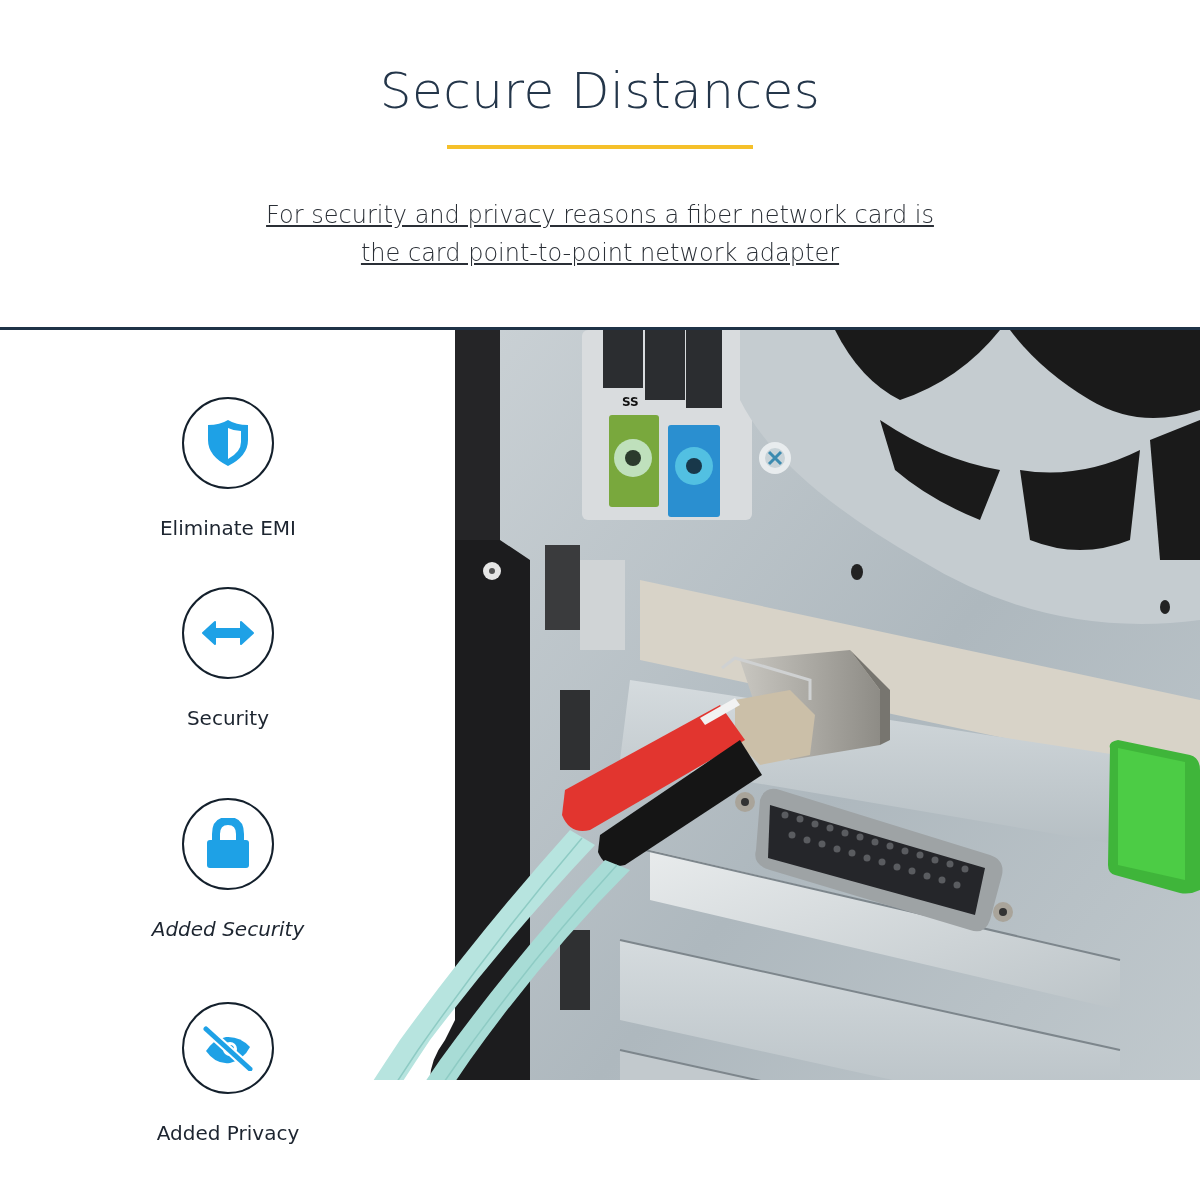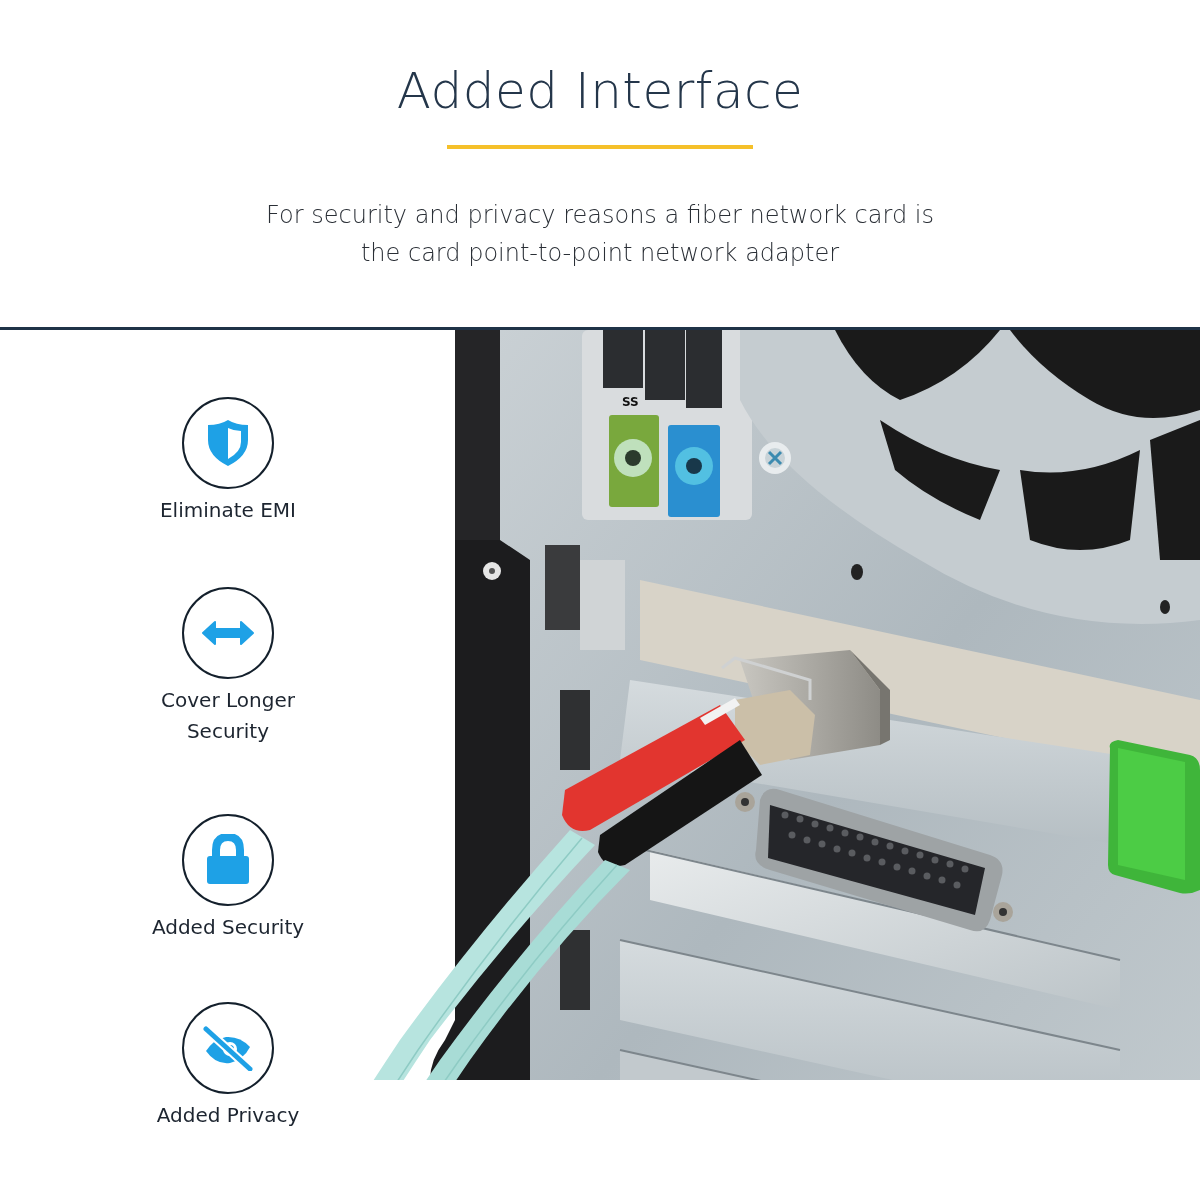--- a/index.html
+++ b/index.html
@@ -10,44 +10,44 @@
   .title {
     position: absolute; left: 0; top: 62px; width: 1200px; text-align: center;
     font-size: 50px; font-weight: 300; letter-spacing: 0.5px; color: #24364a;
     font-family: "DejaVu Sans", sans-serif;
   }
   .title-underline {
     position: absolute; left: 447px; top: 145px; width: 306px; height: 4px; background: #f5c02a;
   }
   .subtitle {
     position: absolute; left: 0; top: 196px; width: 1200px; text-align: center;
-    font-size: 24px; line-height: 38px; color: #2a2f36; font-weight: 300;
+    font-size: 24px; line-height: 38px; color: #2a2f36; font-weight: 300; text-decoration: underline;
   }
   .divider { position: absolute; left: 0; top: 327px; width: 1200px; height: 3px; background: #1f3347; z-index: 5; }
 
   
   .photo { position: absolute; left: 0; top: 330px; width: 1200px; height: 750px; overflow: hidden; }
   .photo svg { position: absolute; left: 0; top: 0; }
 
   
   .features { position: absolute; left: 118px; top: 330px; width: 220px; height: 870px; z-index: 10; }
   .feature { position: absolute; left: 0; width: 220px; text-align: center; }
   .feature .circle {
     width: 92px; height: 92px; margin: 0 auto; border: 2px solid #14202c; border-radius: 50%;
     background: #ffffff; display: flex; align-items: center; justify-content: center;
   }
   .feature .label {
-    margin-top: 6px; font-size: 20px; line-height: 31px; color: #1d2530;
+    margin-top: 24px; font-size: 20px; line-height: 31px; color: #1d2530;
   }
 </style>
 </head>
 <body>
 
 <div class="header">
-  <div class="title">Added Interface</div>
+  <div class="title">Secure Distances</div>
   <div class="title-underline"></div>
   <div class="subtitle">
     <div>For security and privacy reasons a fiber network card is</div>
     <div>the card point-to-point network adapter</div>
   </div>
 </div>
 
 <div class="divider"></div>
 
 <div class="photo">
@@ -189,26 +189,25 @@
     <div class="label">Eliminate EMI</div>
   </div>
 
   <div class="feature" style="top:257px;">
     <div class="circle">
       <svg width="54" height="26" viewBox="0 0 54 26">
         <path d="M2 13 L14 2 L14 9 L40 9 L40 2 L52 13 L40 24 L40 17 L14 17 L14 24 Z" fill="#1ea1e6" stroke="#1ea1e6" stroke-width="2" stroke-linejoin="round"></path>
       </svg>
     </div>
     <div class="label">
-      <div>Cover Longer</div>
       <div>Security</div>
     </div>
   </div>
 
-  <div class="feature" style="top:484px;">
+  <div class="feature" style="top:468px;font-style:italic;">
     <div class="circle">
       <svg width="46" height="52" viewBox="0 0 46 52">
         <path d="M11 24 L11 16 Q11 3 23 3 Q35 3 35 16 L35 24" stroke="#1ea1e6" stroke-width="8" fill="none"></path>
         <rect x="2" y="22" width="42" height="28" rx="3" fill="#1ea1e6"></rect>
       </svg>
     </div>
     <div class="label">Added Security</div>
   </div>
 
   <div class="feature" style="top:672px;text-align:center;">

